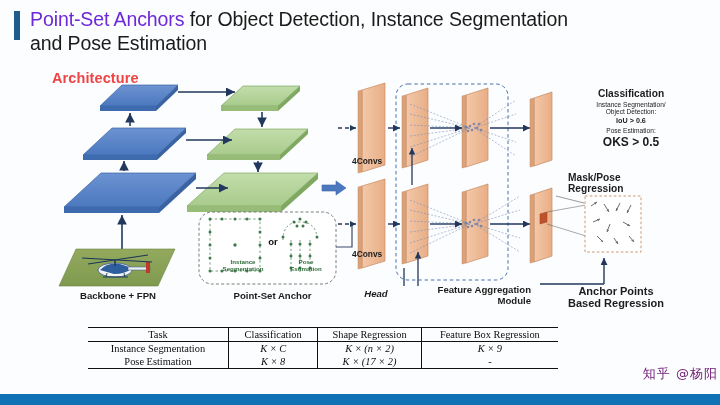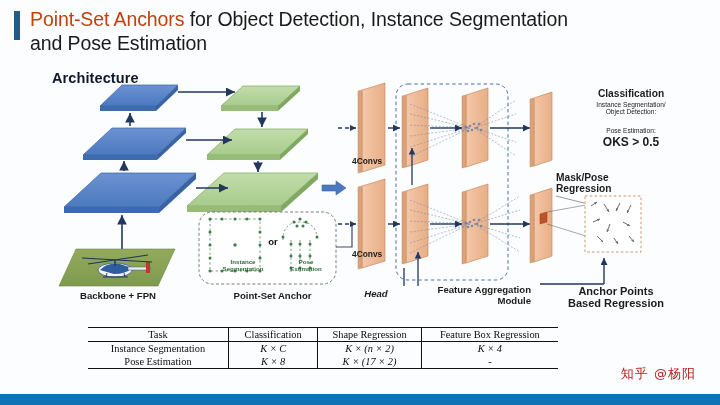--- a/index.html
+++ b/index.html
@@ -34,30 +34,30 @@
     position: absolute;
     left: 30px; top: 7px;
     width: 560px;
     font-size: 19.5px;
     line-height: 24px;
     color: #1a1a1a;
     font-weight: 400;
     letter-spacing: -0.1px;
   }
   #title-accent {
-    color: #c2410c;
+    color: #6d28d9;
   }
 
   
   #arch-label {
     position: absolute;
     left: 52px; top: 70px;
     font-size: 14.5px;
     font-weight: 700;
-    color: #0f172a;
+    color: #ef4444;
     letter-spacing: 0.1px;
   }
 
   
   #diagram {
     position: absolute;
     left: 0; top: 0;
     width: 720px; height: 405px;
     pointer-events: none;
   }
@@ -85,21 +85,21 @@
   }
   #lbl-class-pose {
     left: 556px; top: 127px; width: 150px;
     font-size: 6.6px;
   }
   #lbl-class-oks {
     left: 556px; top: 136px; width: 150px;
     font-size: 12px; font-weight: 700;
   }
   #lbl-maskpose {
-    left: 556px; top: 172px; width: 130px;
+    left: 568px; top: 172px; width: 130px;
     font-size: 10.2px; font-weight: 700; text-align: left;
   }
 
   #lbl-4convs-top {
     left: 352px; top: 157px; width: 52px;
     font-size: 8.4px; font-weight: 700; text-align: left;
   }
   #lbl-4convs-bot {
     left: 352px; top: 250px; width: 52px;
     font-size: 8.4px; font-weight: 700; text-align: left;
@@ -160,23 +160,23 @@
   }
   #result-table tbody tr:last-child td {
     border-bottom: 1.1px solid #111;
   }
   .vline { border-left: 1.1px solid #111; }
   .mathi { font-style: italic; font-family: "Liberation Serif", serif; }
 
   
   #watermark {
     position: absolute;
-    right: 24px; bottom: 22px;
+    right: 2px; bottom: 22px;
     font-size: 13px;
-    color: #b91c1c;
+    color: #701a75;
     letter-spacing: 1px;
     font-family: "DejaVu Sans", sans-serif;
   }
 
   
   #bottom-band {
     position: absolute;
     left: 0; bottom: 0;
     width: 720px; height: 11px;
     background: #0E72B5;
@@ -469,20 +469,21 @@
 
     <path d="M604,284 L604,258" fill="none" stroke="#22375E" stroke-width="1.4" marker-end="url(#ar-navy-sm)"></path>
     <path d="M604,284 L540,284" fill="none" stroke="#22375E" stroke-width="1.4"></path>
 
     <line x1="556" y1="196" x2="584" y2="203" stroke="#555" stroke-width="0.6"></line>
   </svg>
 
   <div class="dlabel" id="lbl-classification">Classification</div>
   <div class="dlabel" id="lbl-class-sub">Instance Segmentation/
 Object Detection:</div>
+  <div class="dlabel" id="lbl-class-iou">IoU &gt; 0.6</div>
   <div class="dlabel" id="lbl-class-pose">Pose Estimation:</div>
   <div class="dlabel" id="lbl-class-oks">OKS &gt; 0.5</div>
   <div class="dlabel" id="lbl-maskpose">Mask/Pose
 Regression</div>
 
   <div class="dlabel" id="lbl-4convs-top">4Convs</div>
   <div class="dlabel" id="lbl-4convs-bot">4Convs</div>
 
   <div class="dlabel" id="lbl-backbone">Backbone + FPN</div>
   <div class="dlabel" id="lbl-psa">Point-Set Anchor</div>
@@ -504,21 +505,21 @@
         <th class="vline" style="width:86px">Classification</th>
         <th class="vline" style="width:106px">Shape Regression</th>
         <th class="vline" style="width:148px">Feature Box Regression</th>
       </tr>
     </thead>
     <tbody>
       <tr>
         <td>Instance Segmentation</td>
         <td class="vline mathi">K × C</td>
         <td class="vline mathi">K × (n × 2)</td>
-        <td class="vline mathi">K × 4</td>
+        <td class="vline mathi">K × 9</td>
       </tr>
       <tr>
         <td>Pose Estimation</td>
         <td class="vline mathi">K × 8</td>
         <td class="vline mathi">K × (17 × 2)</td>
         <td class="vline">-</td>
       </tr>
     </tbody>
   </table>
 

